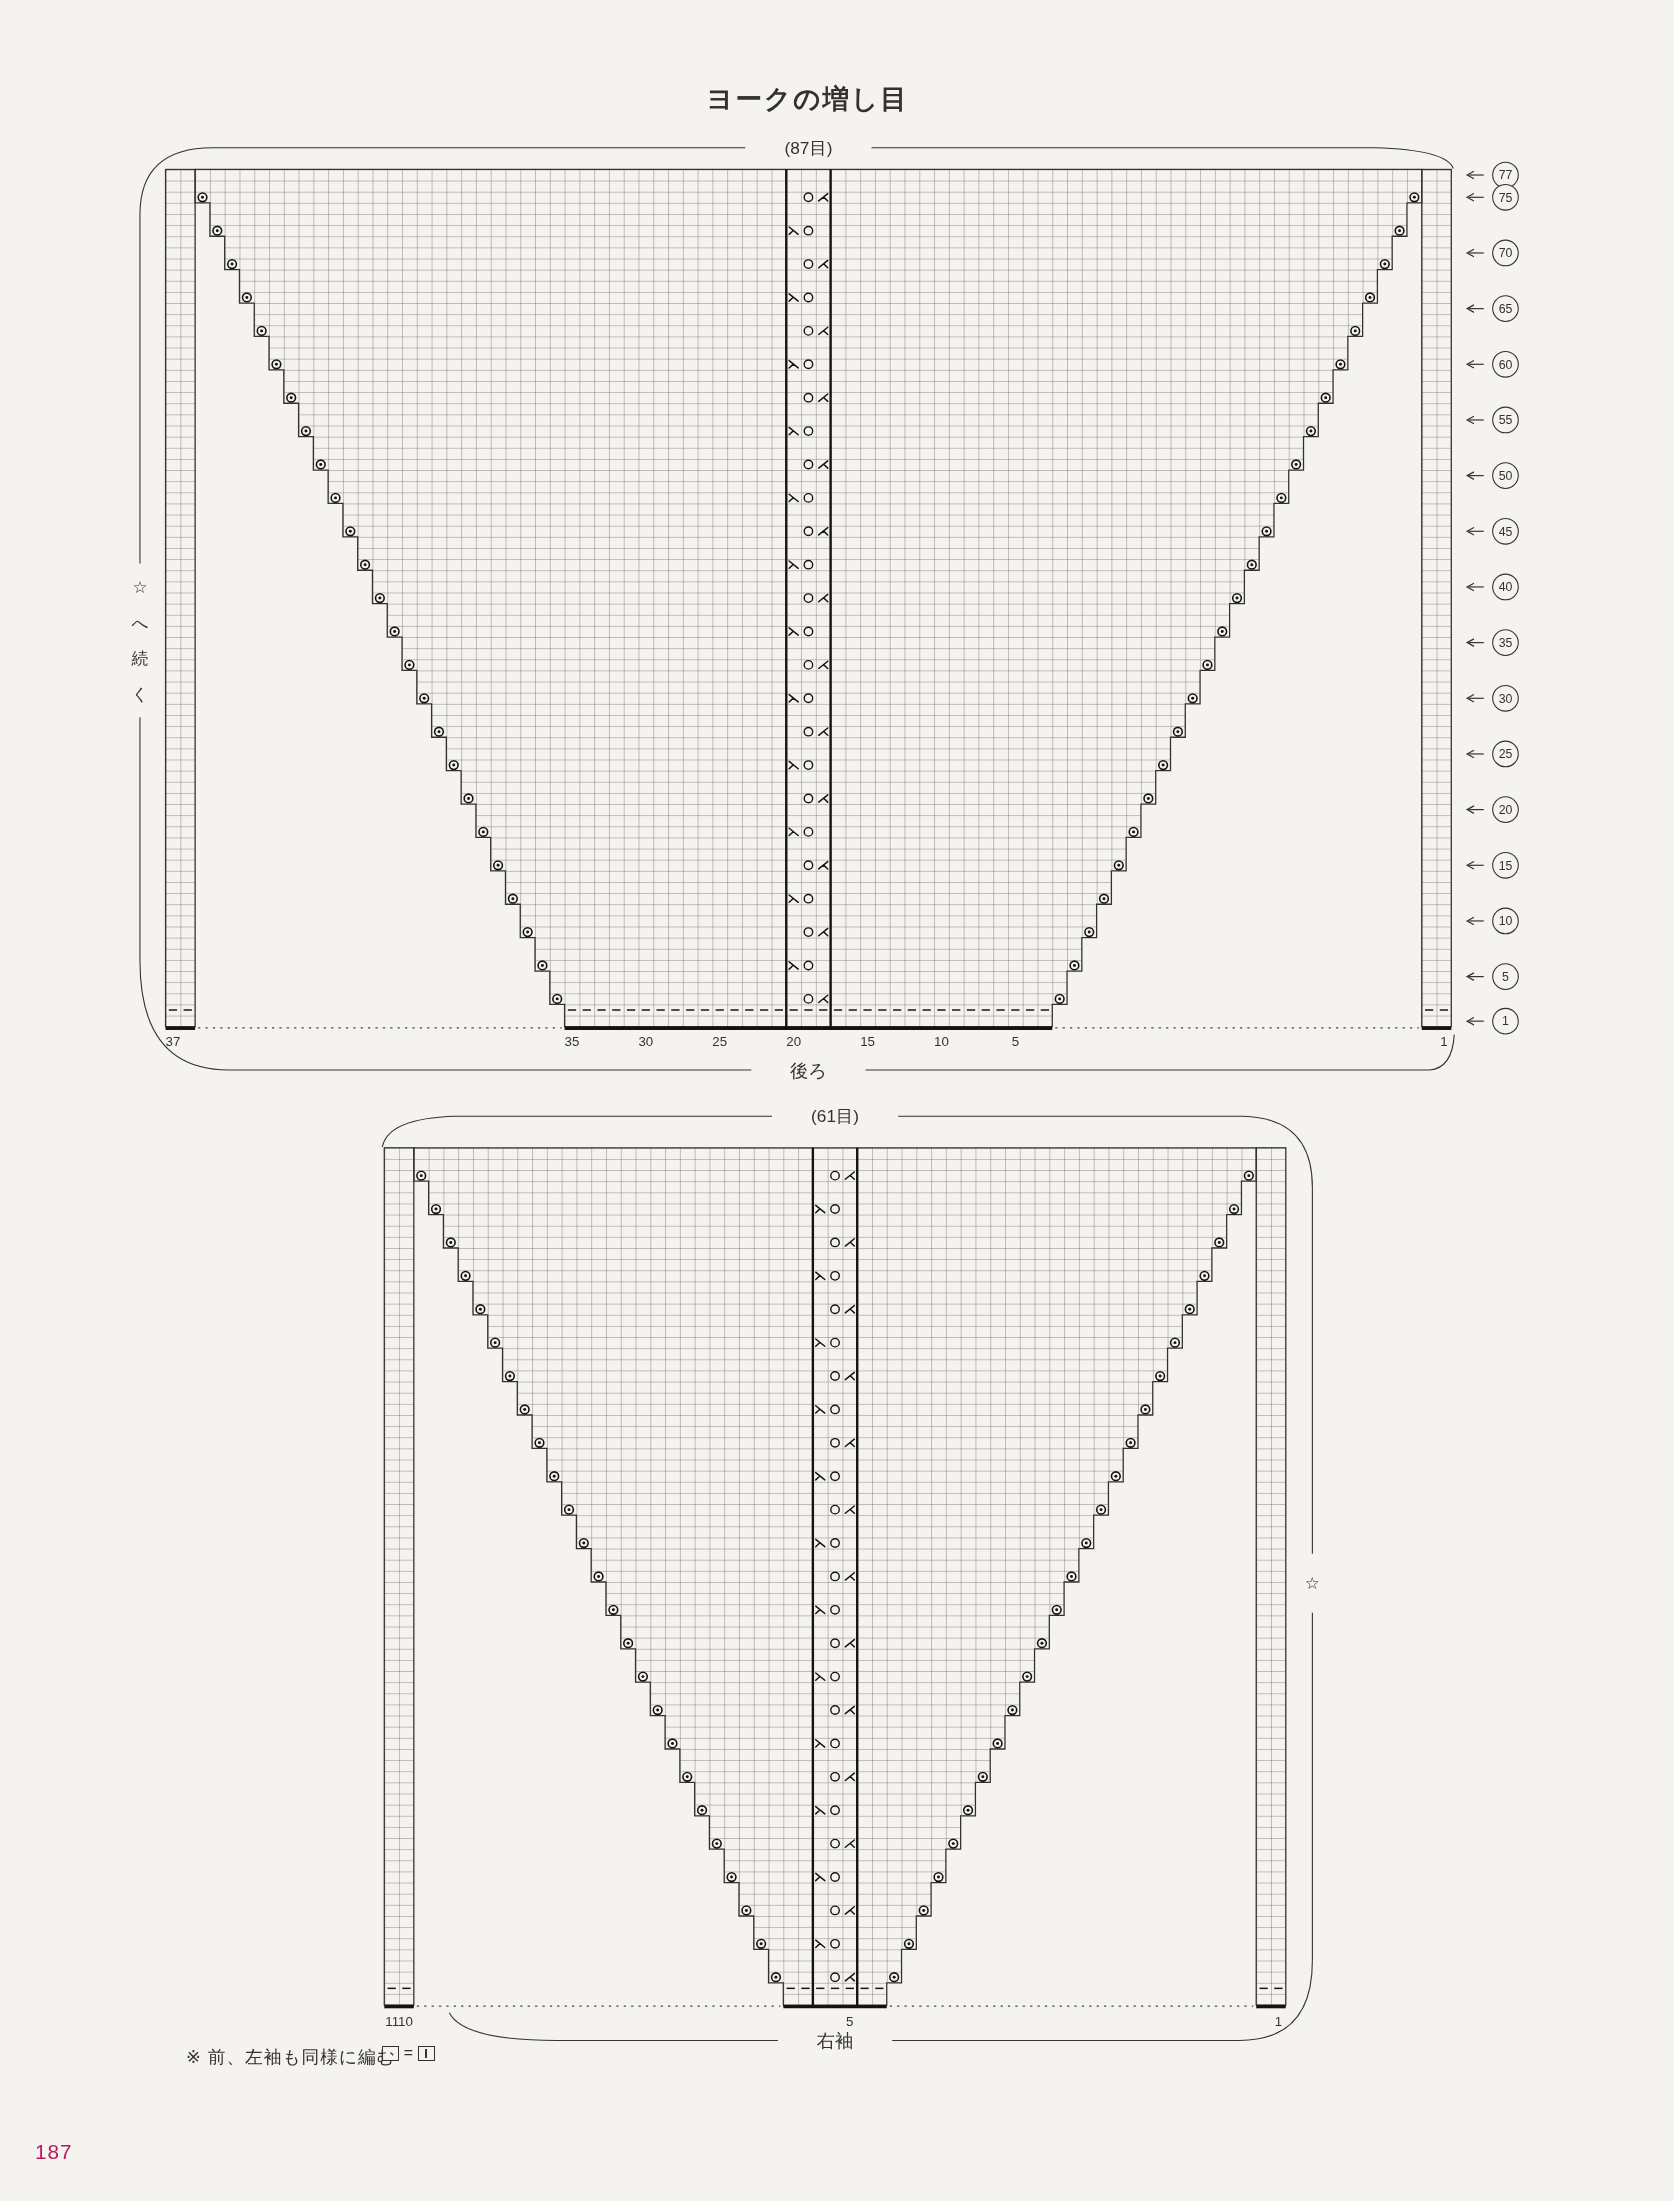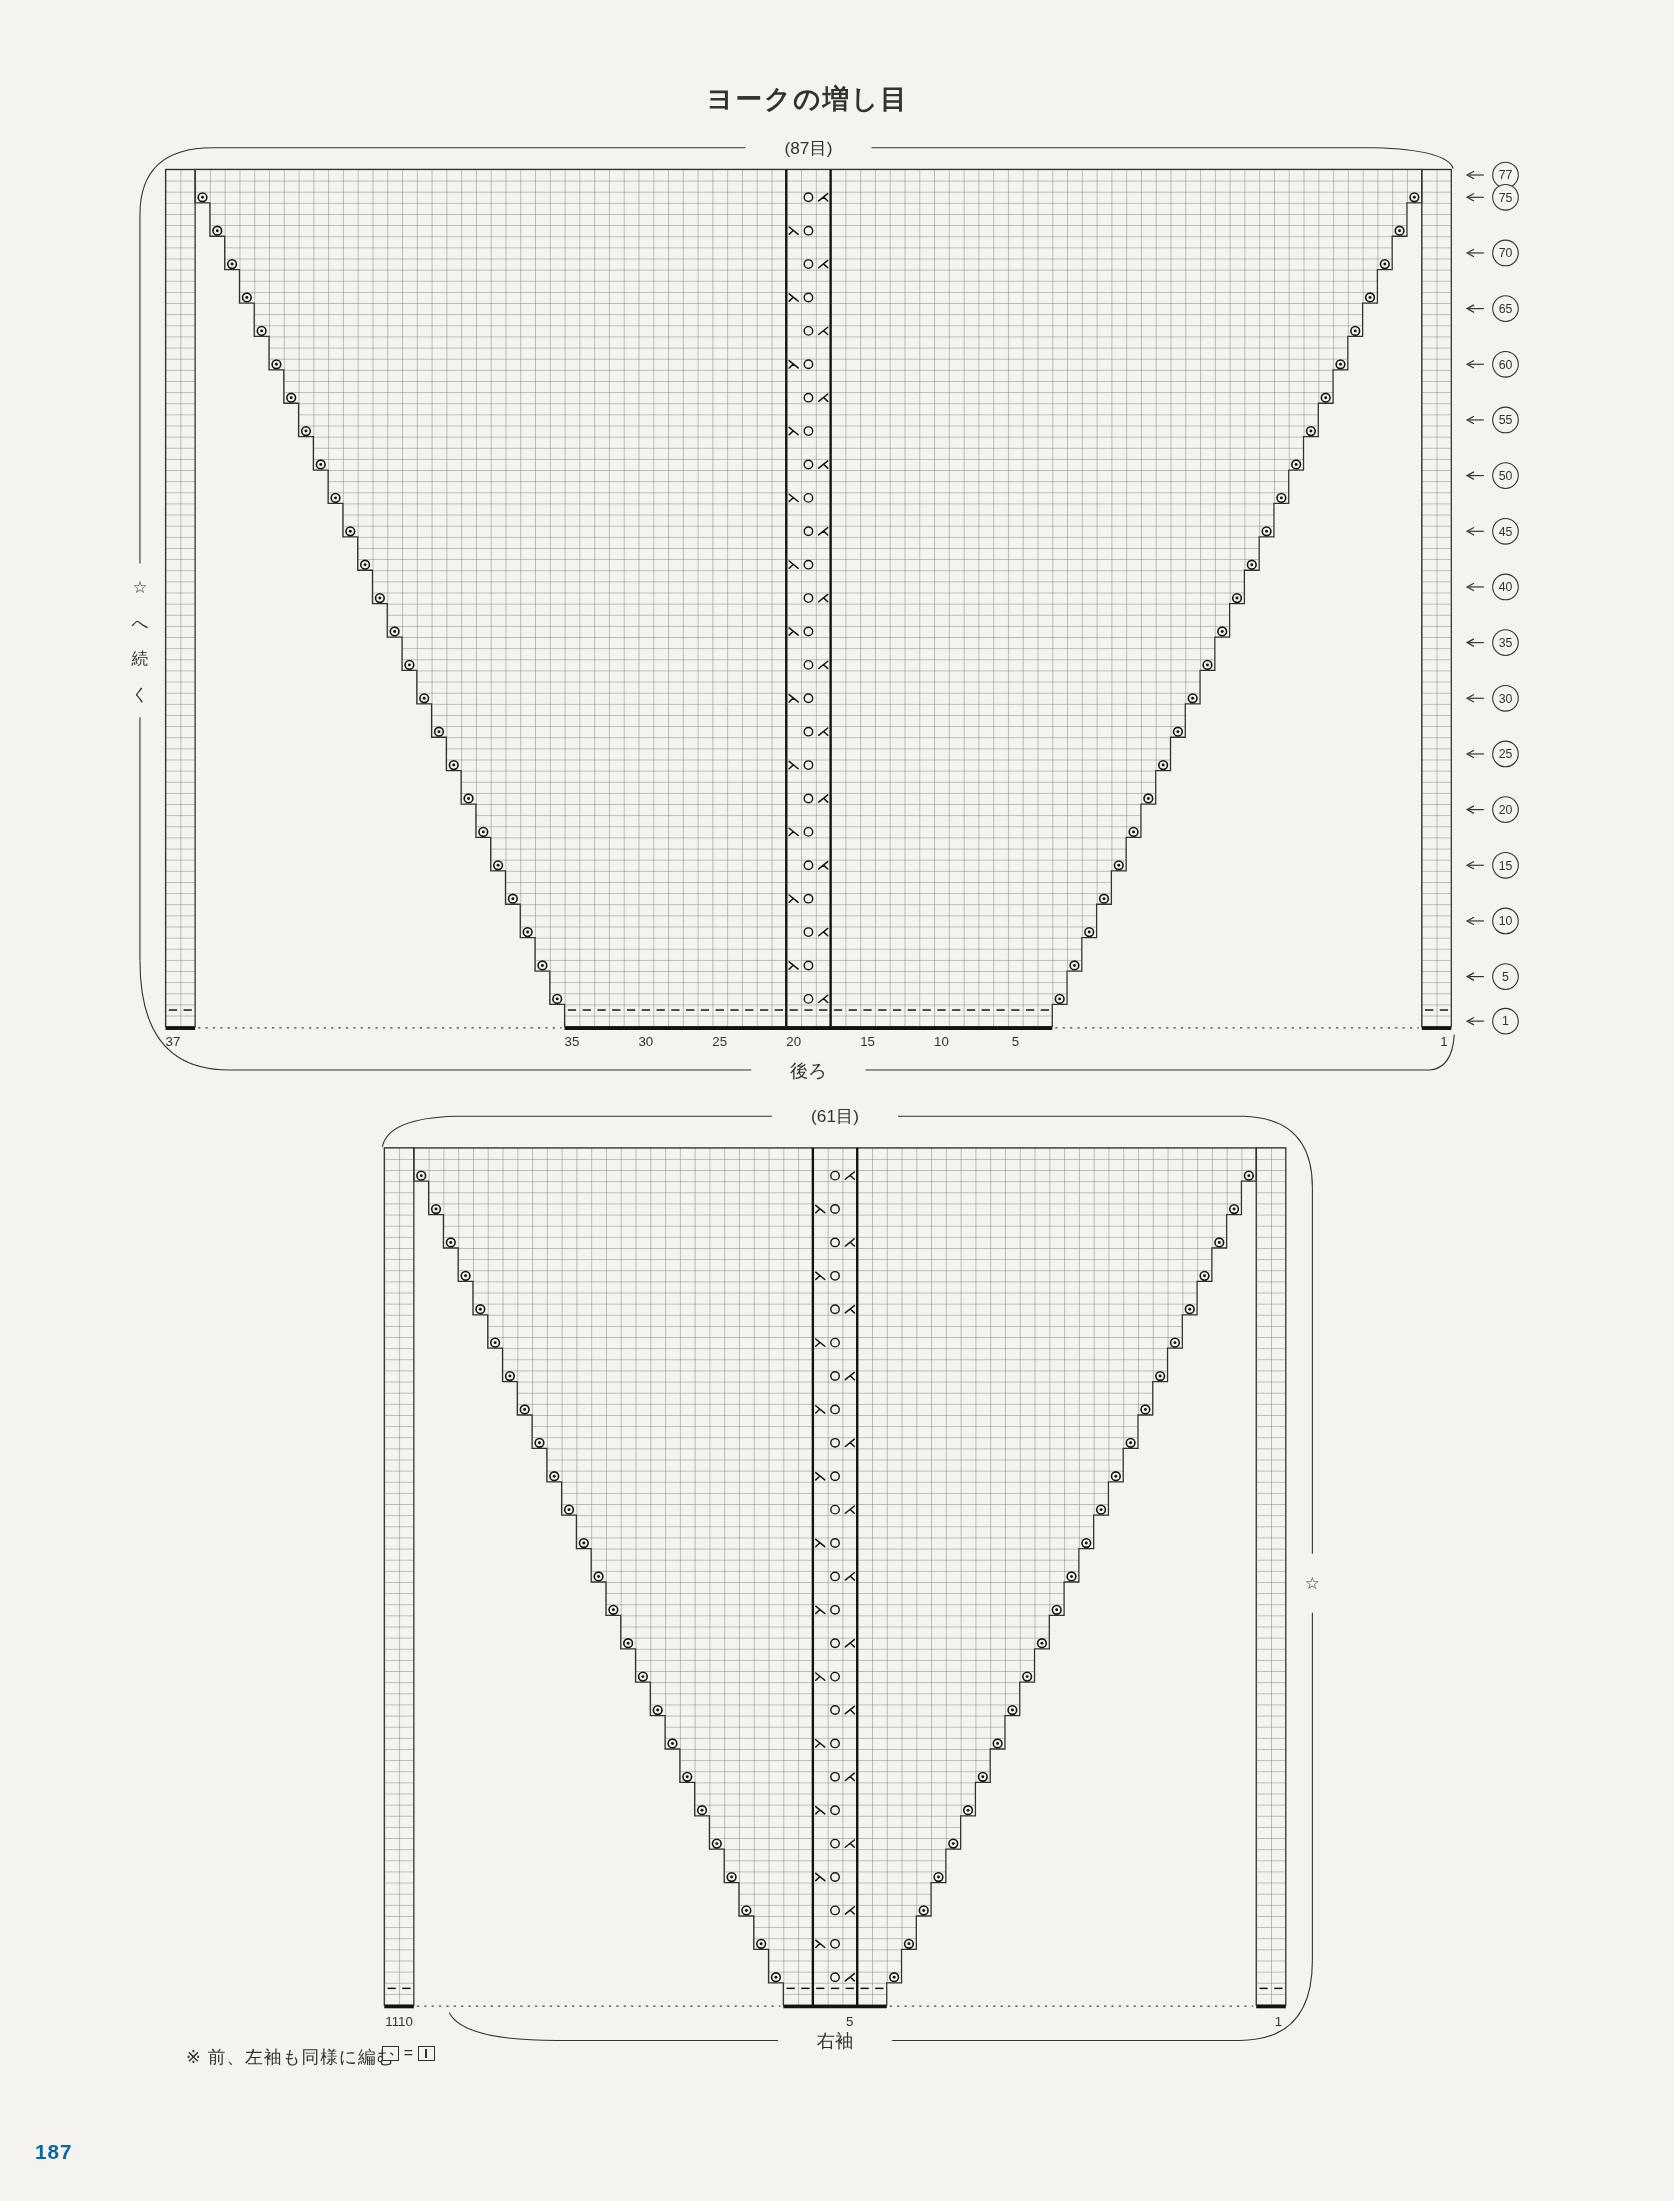--- a/index.html
+++ b/index.html
@@ -25,21 +25,21 @@
   .sq{
     display:inline-block;width:14.8px;height:12.8px;border:1.6px solid #34322e;
     background:transparent;position:relative;
   }
   .sq .bar{
     position:absolute;left:50%;top:2px;bottom:2px;width:1.6px;margin-left:-0.8px;
     background:#34322e;
   }
   .eq{font-size:15.8px;line-height:12.8px;}
   .page-number{
-    position:absolute;left:35px;top:2140px;font-size:20.7px;color:#0369a1;letter-spacing:1px;font-weight:bold;
+    position:absolute;left:35px;top:2140px;font-size:20.7px;color:#be185d;letter-spacing:1px;
   }
 </style>
 </head>
 <body>
 
 <div id="stage">
   <svg id="chart-svg" width="1675" height="2202" viewBox="0 0 1700 2235">
       <defs>
         <pattern id="grid-back" x="168" y="172" width="15" height="11.3" patternUnits="userSpaceOnUse">
           <path d="M 15 0 H 0 V 11.3" fill="none" stroke="#6b675f" stroke-width="0.8"></path>

